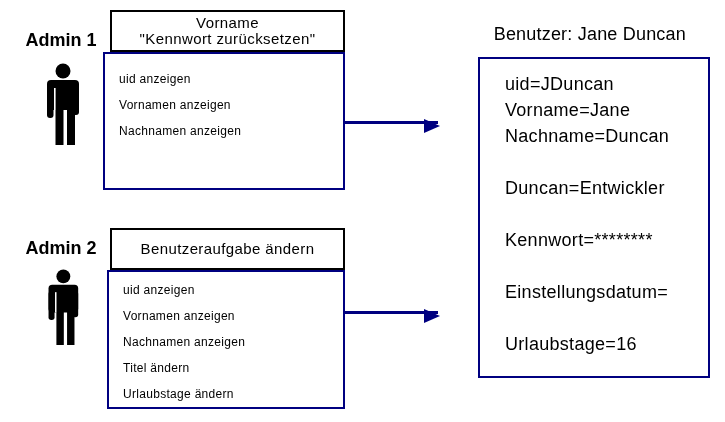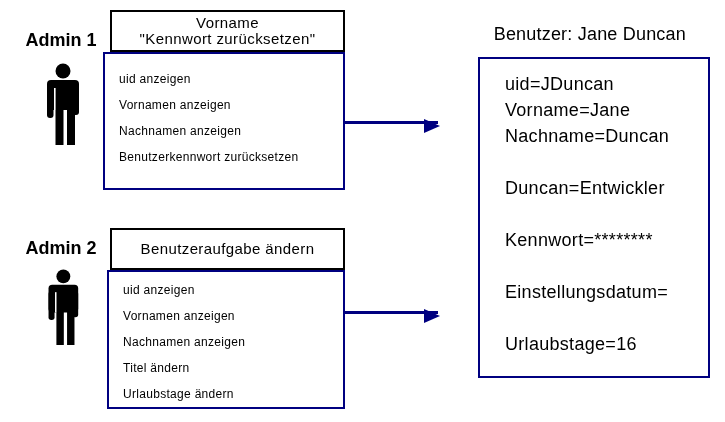--- a/index.html
+++ b/index.html
@@ -85,21 +85,20 @@
   </div>
 
   <div class="box-header header1">
       <div>Vorname</div>
       <div>"Kennwort zurücksetzen"</div>
     </div>
   <div class="box-body body1">
       <div class="perm-item">uid anzeigen</div>
       <div class="perm-item">Vornamen anzeigen</div>
       <div class="perm-item">Nachnamen anzeigen</div>
-      <div class="perm-item">Benutzerkennwort zurücksetzen</div>
     </div>
 
   <div class="box-header header2">
       <div>Benutzeraufgabe ändern</div>
     </div>
   <div class="box-body body2">
       <div class="perm-item">uid anzeigen</div>
       <div class="perm-item">Vornamen anzeigen</div>
       <div class="perm-item">Nachnamen anzeigen</div>
       <div class="perm-item">Titel ändern</div>

